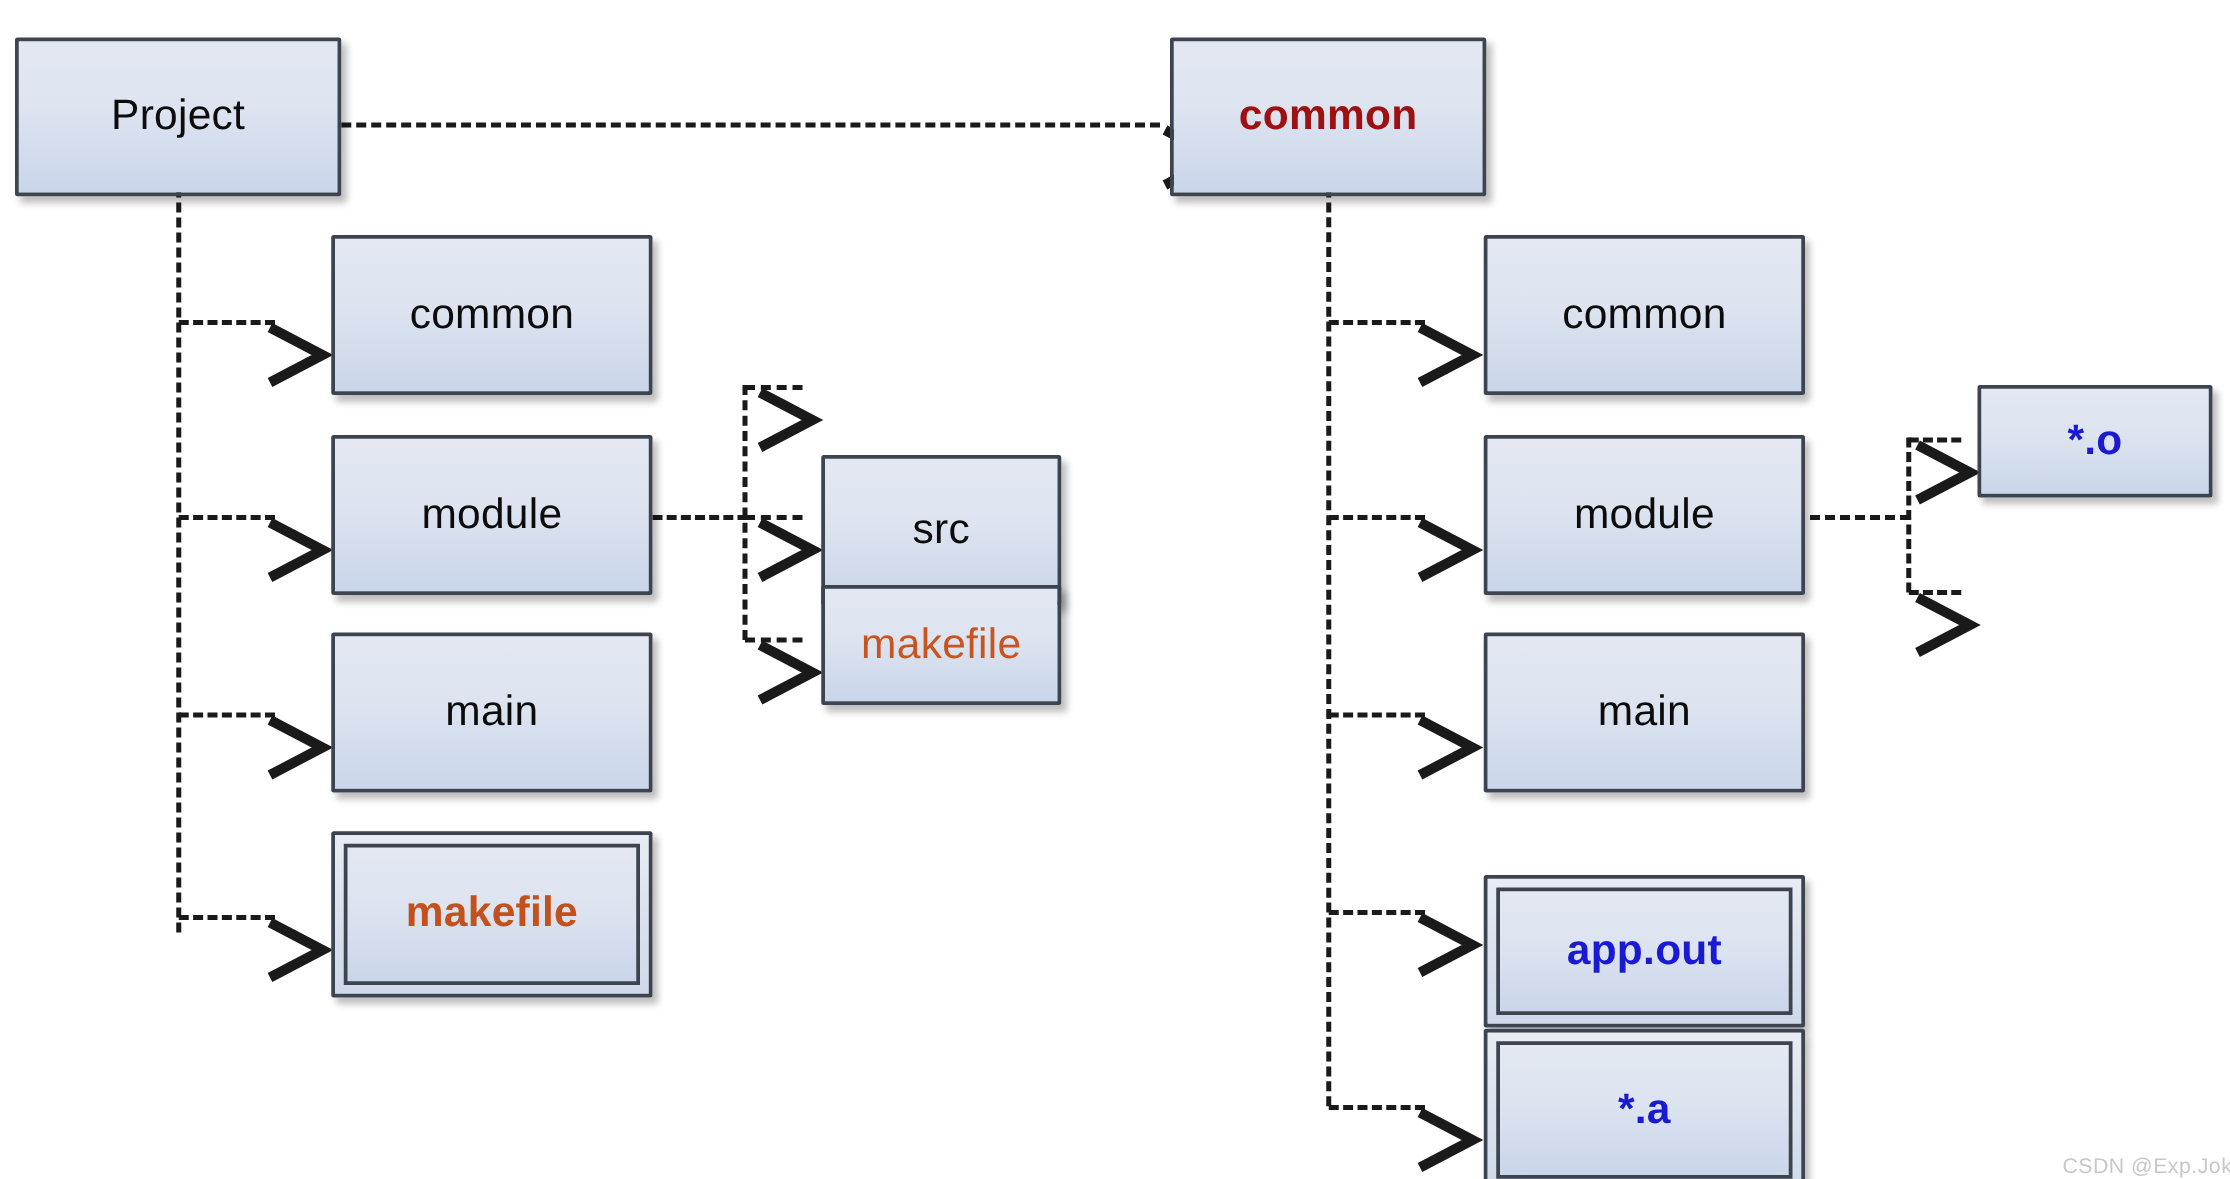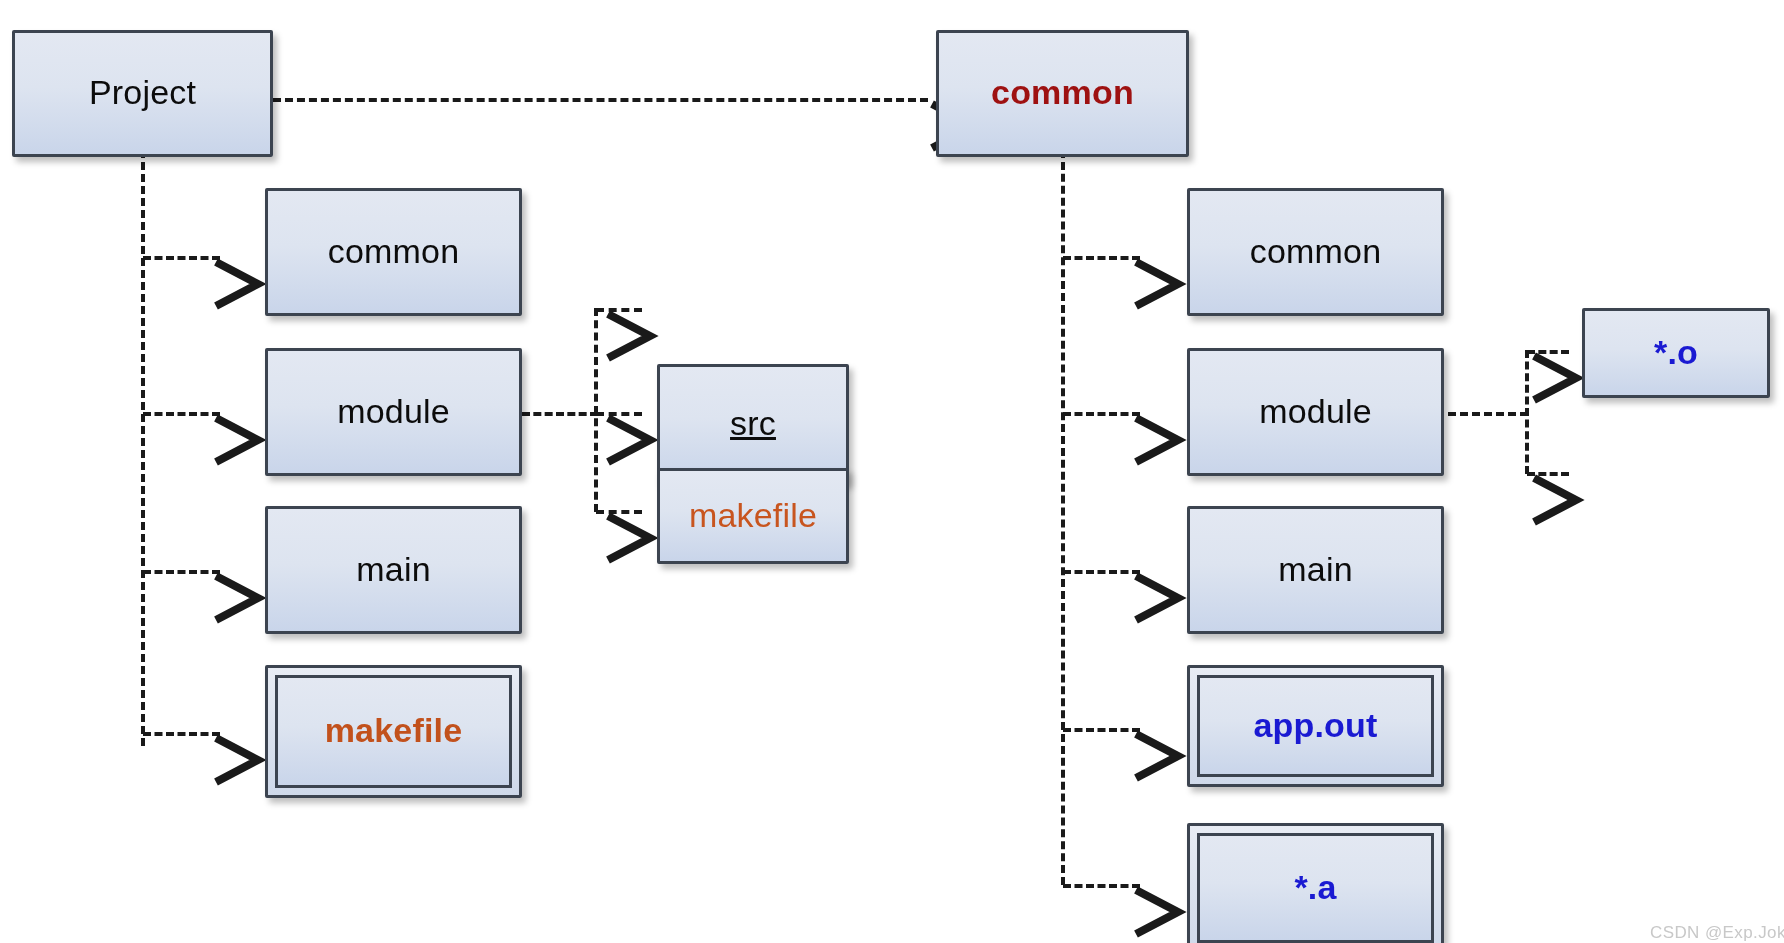--- a/index.html
+++ b/index.html
@@ -228,21 +228,21 @@
     <span class="lbl t-dark">main</span>
   </div>
 
   <div class="node framed" style="left:265px; top:645px; width:257px; height:133px;">
     <div class="inner">
       <span class="lbl t-orange-b">makefile</span>
     </div>
   </div>
 
 
-  <div class="node" style="left:657px; top:344px; width:192px; height:120px;text-decoration:underline;">
+  <div class="node" style="left:657px; top:344px; width:192px; height:120px;">
     <span class="lbl t-dark">src</span>
   </div>
 
   <div class="node" style="left:657px; top:448px; width:192px; height:96px;">
     <span class="lbl t-orange">makefile</span>
   </div>
 
   <div class="node" style="left:936px; top:10px; width:253px; height:127px;">
     <span class="lbl t-red">common</span>
   </div>
@@ -252,21 +252,21 @@
   </div>
 
   <div class="node" style="left:1187px; top:328px; width:257px; height:128px;">
     <span class="lbl t-dark">module</span>
   </div>
 
   <div class="node" style="left:1187px; top:486px; width:257px; height:128px;">
     <span class="lbl t-dark">main</span>
   </div>
 
-  <div class="node framed" style="left:1187px; top:645px; width:257px; height:122px;">
+  <div class="node framed" style="left:1187px; top:680px; width:257px; height:122px;">
     <div class="inner">
       <span class="lbl t-blue">app.out</span>
     </div>
   </div>
 
   <div class="node framed" style="left:1187px; top:803px; width:257px; height:130px;">
     <div class="inner">
       <span class="lbl t-blue">*.a</span>
     </div>
   </div>

